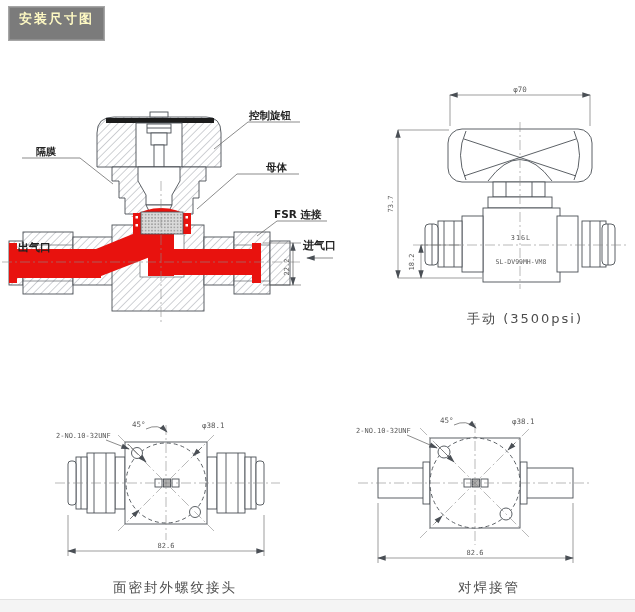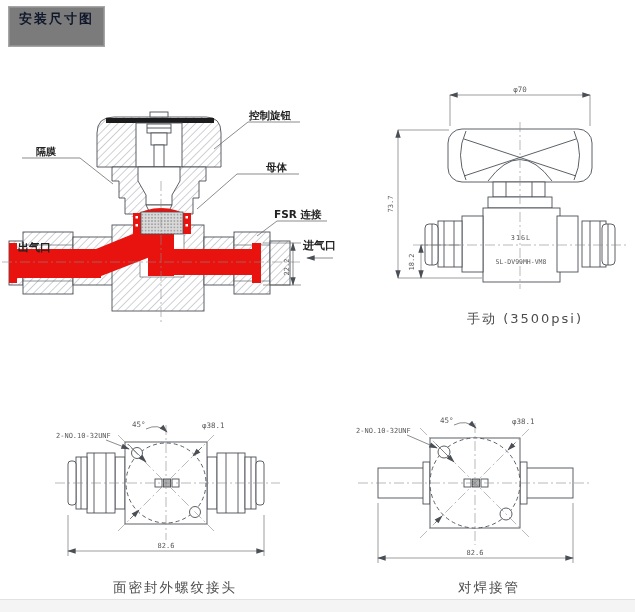--- a/index.html
+++ b/index.html
@@ -2,22 +2,22 @@
 <html><head>
 <meta charset="utf-8">
 <style>
   html,body{margin:0;padding:0;background:#fff;}
   body{font-family:"DejaVu Sans",sans-serif;}
   #stage{position:relative;width:635px;height:612px;background:#ffffff;overflow:hidden;}
   .badge{
     position:absolute;left:8px;top:6px;
     background:#7b7b7b;border:1px solid #a6a6a6;
     box-shadow:inset 0 0 0 1px #8f8f8f;
-    color:#0f172a;font-weight:bold;font-size:13px;letter-spacing:2px;
-    padding:3px 10px 18px 10px;
+    color:#fef9c3;font-weight:bold;font-size:13px;letter-spacing:2px;
+    padding:3px 10px 12px 10px;
   }
   .drawing{position:absolute;}
   svg text{font-family:"DejaVu Sans Mono",monospace;}
   text.cjk{font-family:"DejaVu Sans",sans-serif;font-weight:600;fill:#222;}
   text.dim{fill:#5a5a5a;}
   text.caption{font-family:"DejaVu Sans",sans-serif;font-weight:500;fill:#4d4d4d;letter-spacing:2px;}
   .bottom-strip{position:absolute;left:0;bottom:0;width:635px;height:12px;
     background:#f4f4f4;border-top:1px solid #e2e2e2;}
 </style>
 </head>

